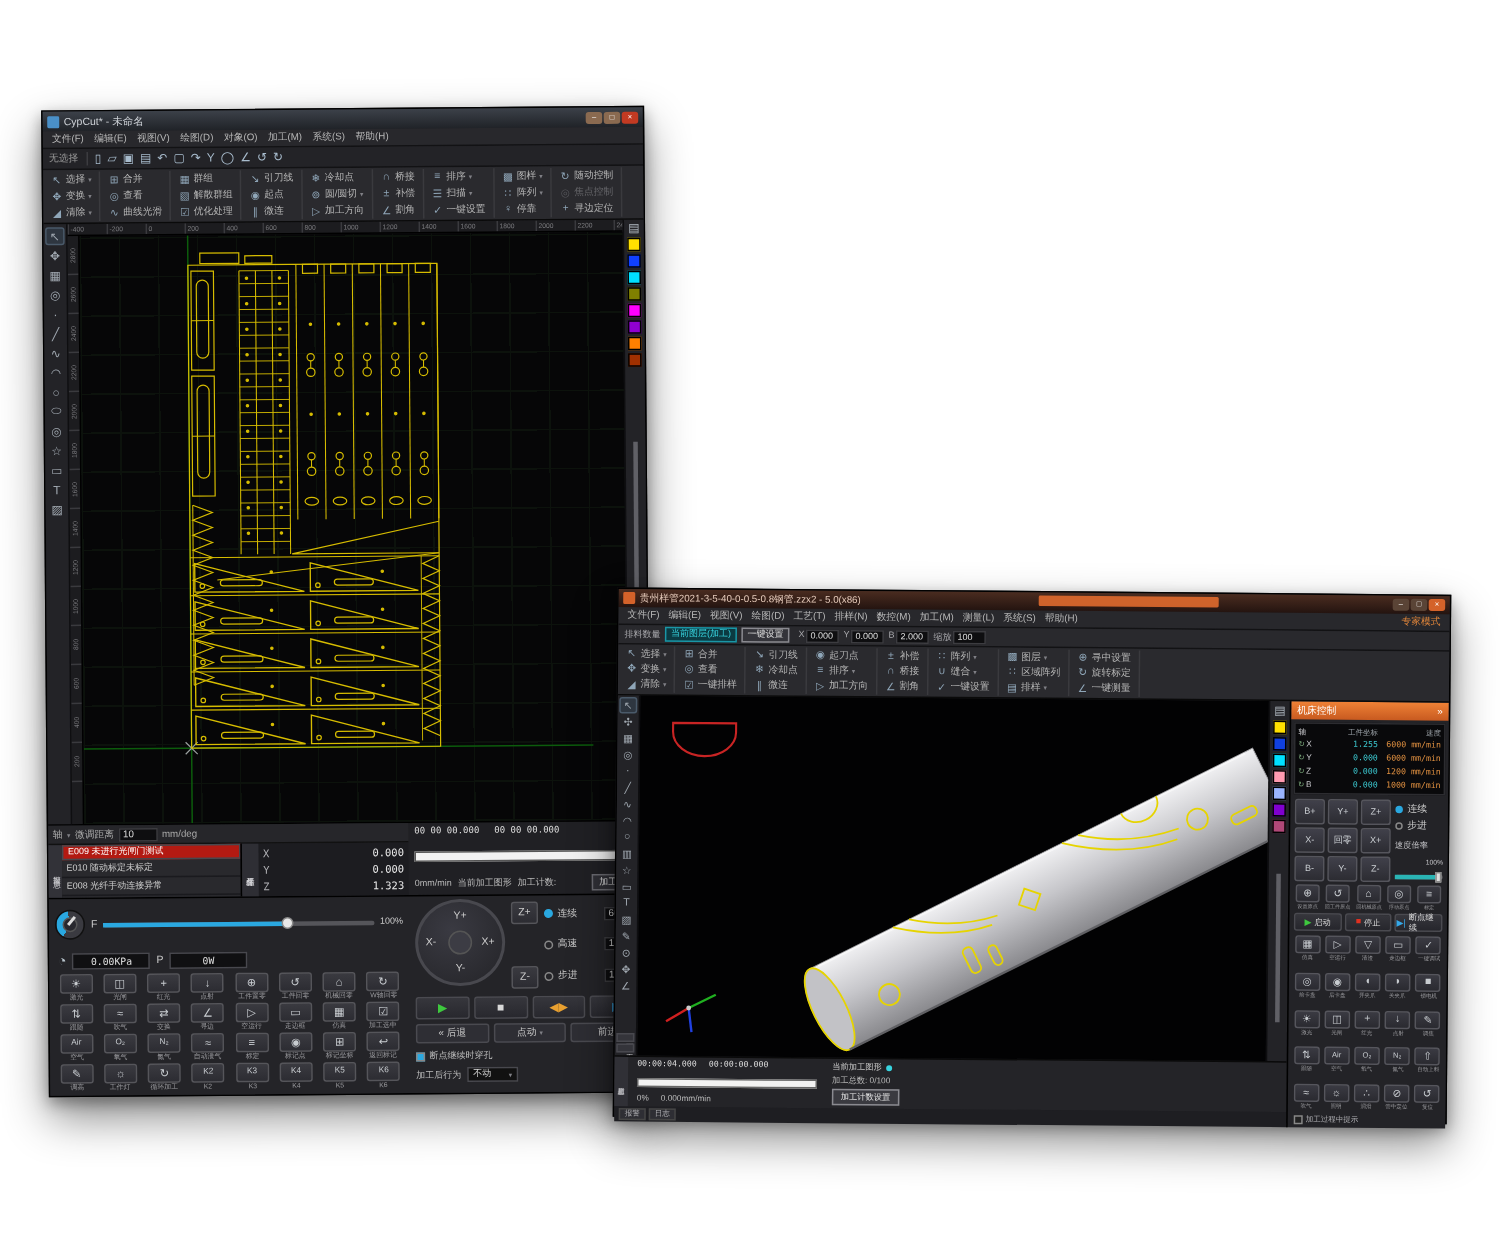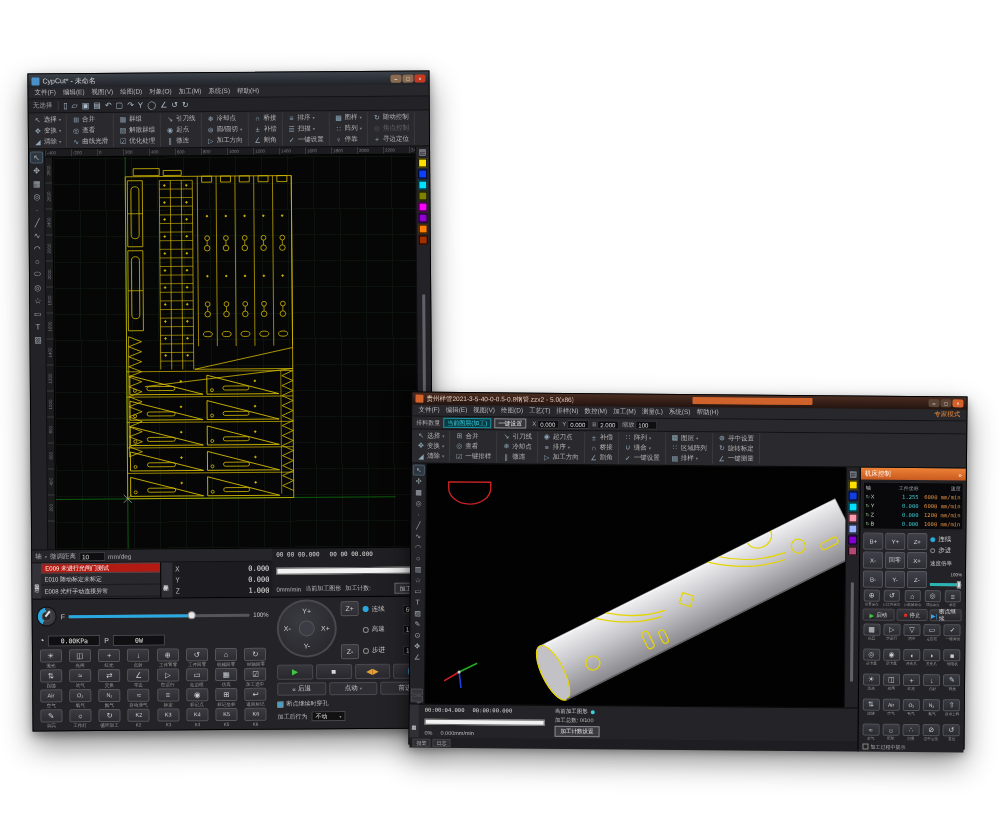--- a/index.html
+++ b/index.html
@@ -657,21 +657,21 @@
               <div class="crd">
                 <span class="ax">X</span>
                 <span>0.000</span>
               </div>
               <div class="crd">
                 <span class="ax">Y</span>
                 <span>0.000</span>
               </div>
               <div class="crd">
                 <span class="ax">Z</span>
-                <span>1.000</span>
+                <span>1.323</span>
               </div>
             </div>
         </div>
       </div>
     </div>
     <div class="brun">
       <div class="times">
         <span>00 00 00.000</span>
         <span>00 00 00.000</span>
       </div>

